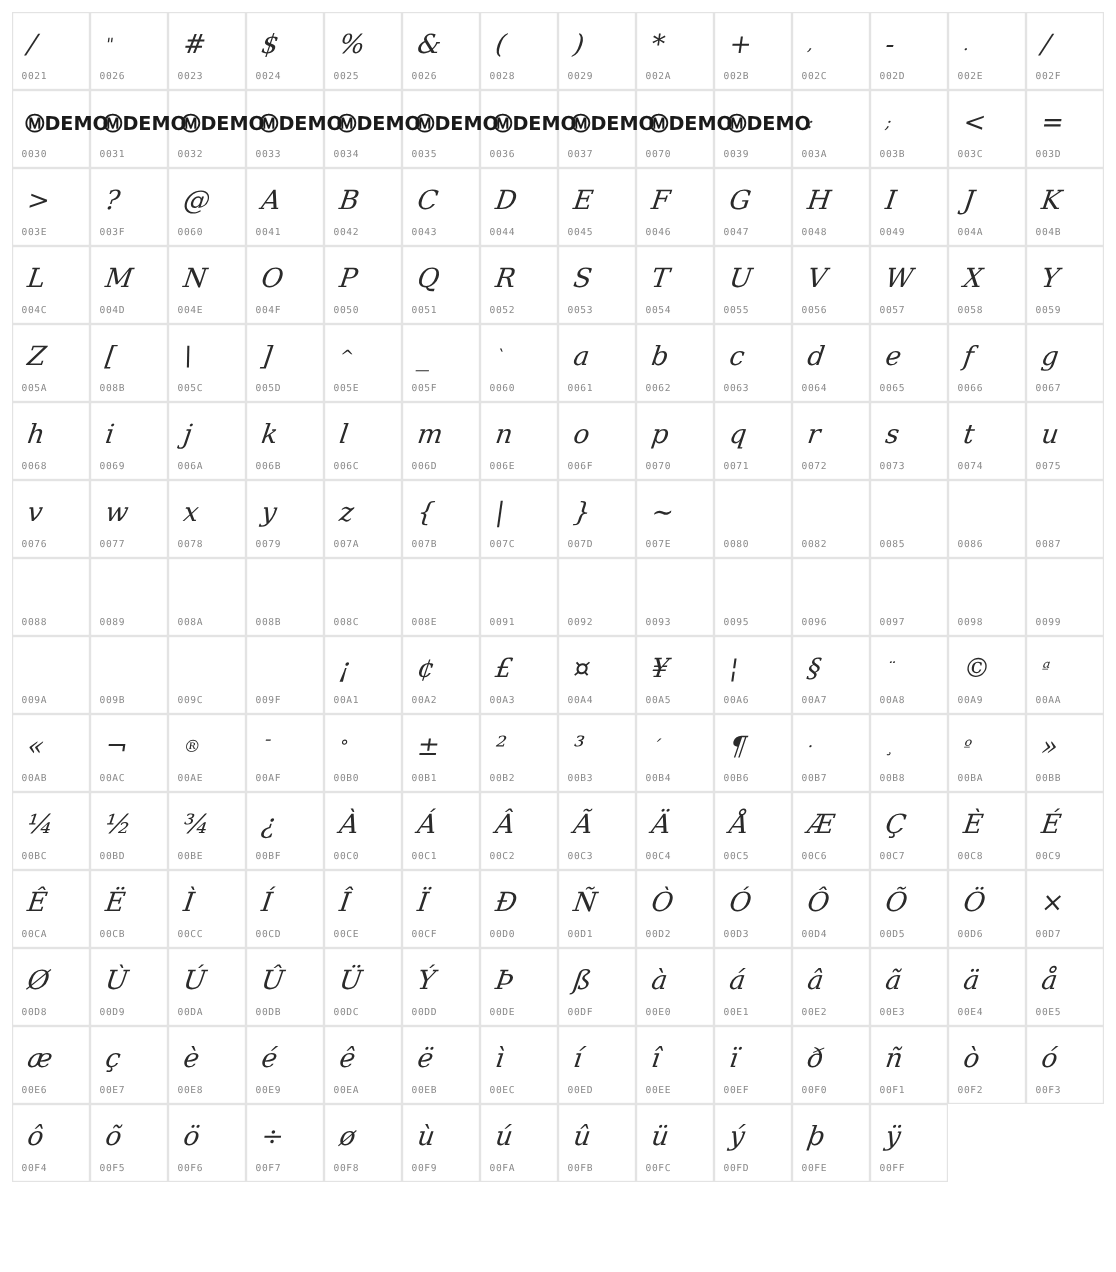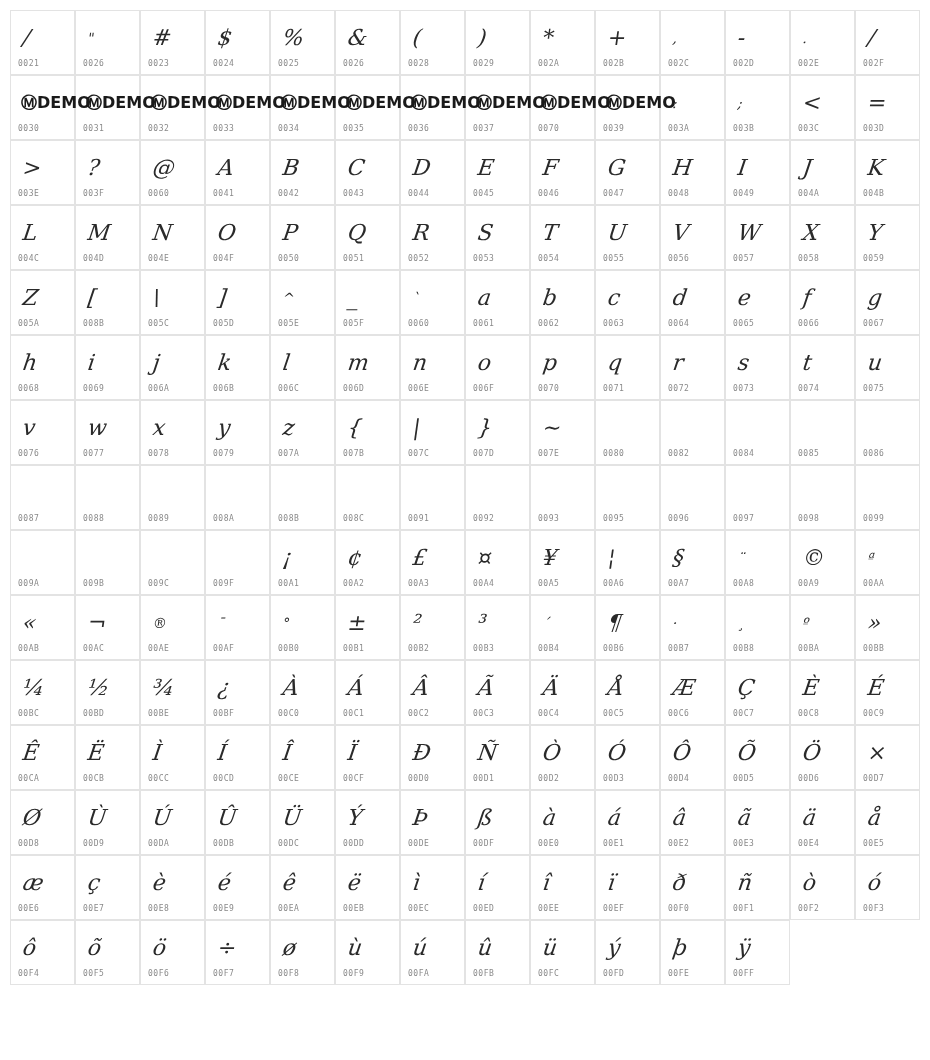--- a/index.html
+++ b/index.html
@@ -423,24 +423,20 @@
     <div class="cell">
       <div class="glyph"></div>
       <div class="code">0080</div>
     </div>
     <div class="cell">
       <div class="glyph"></div>
       <div class="code">0082</div>
     </div>
     <div class="cell">
       <div class="glyph"></div>
-      <div class="code">0084</div>
-    </div>
-    <div class="cell">
-      <div class="glyph"></div>
       <div class="code">0085</div>
     </div>
     <div class="cell">
       <div class="glyph"></div>
       <div class="code">0086</div>
     </div>
     <div class="cell">
       <div class="glyph"></div>
       <div class="code">0087</div>
     </div>
@@ -456,20 +452,24 @@
       <div class="glyph"></div>
       <div class="code">008A</div>
     </div>
     <div class="cell">
       <div class="glyph"></div>
       <div class="code">008B</div>
     </div>
     <div class="cell">
       <div class="glyph"></div>
       <div class="code">008C</div>
+    </div>
+    <div class="cell">
+      <div class="glyph"></div>
+      <div class="code">008E</div>
     </div>
     <div class="cell">
       <div class="glyph"></div>
       <div class="code">0091</div>
     </div>
     <div class="cell">
       <div class="glyph"></div>
       <div class="code">0092</div>
     </div>
     <div class="cell">

